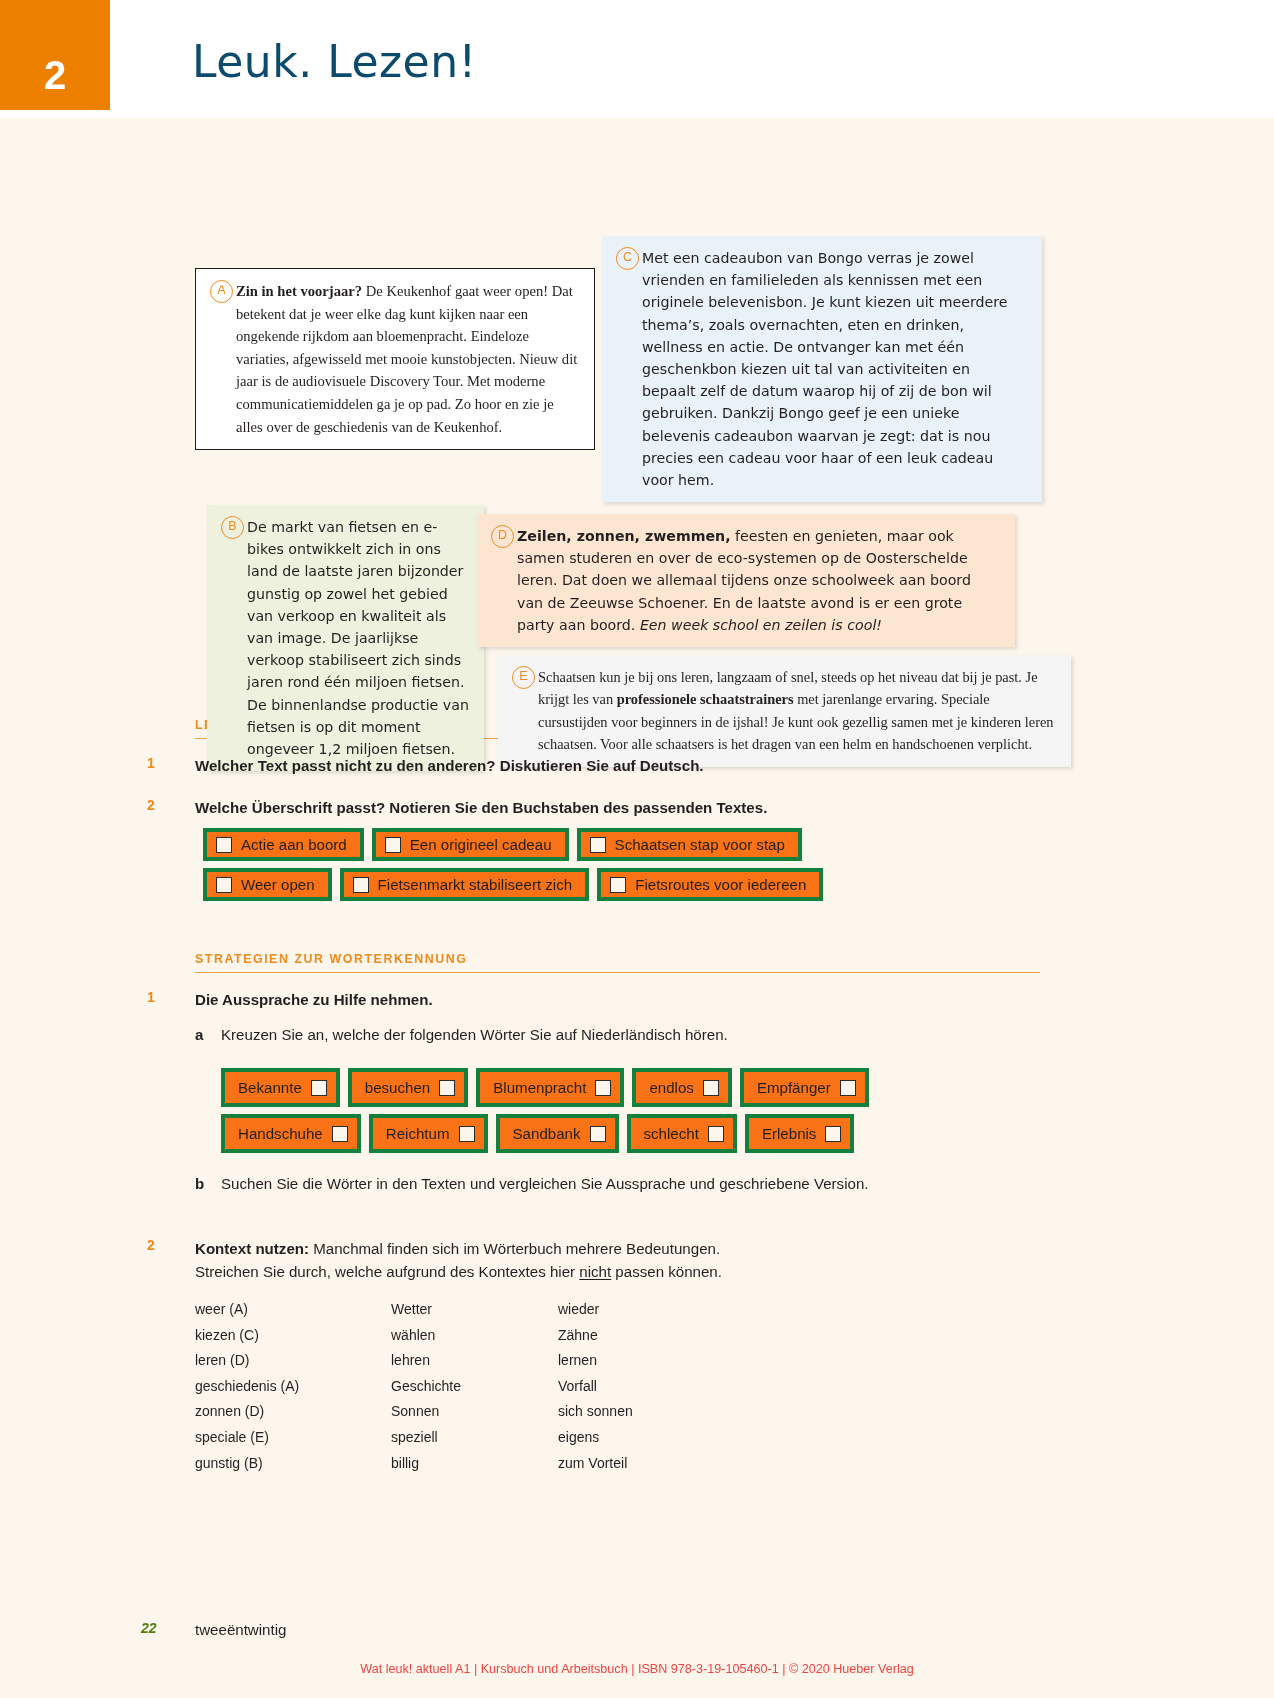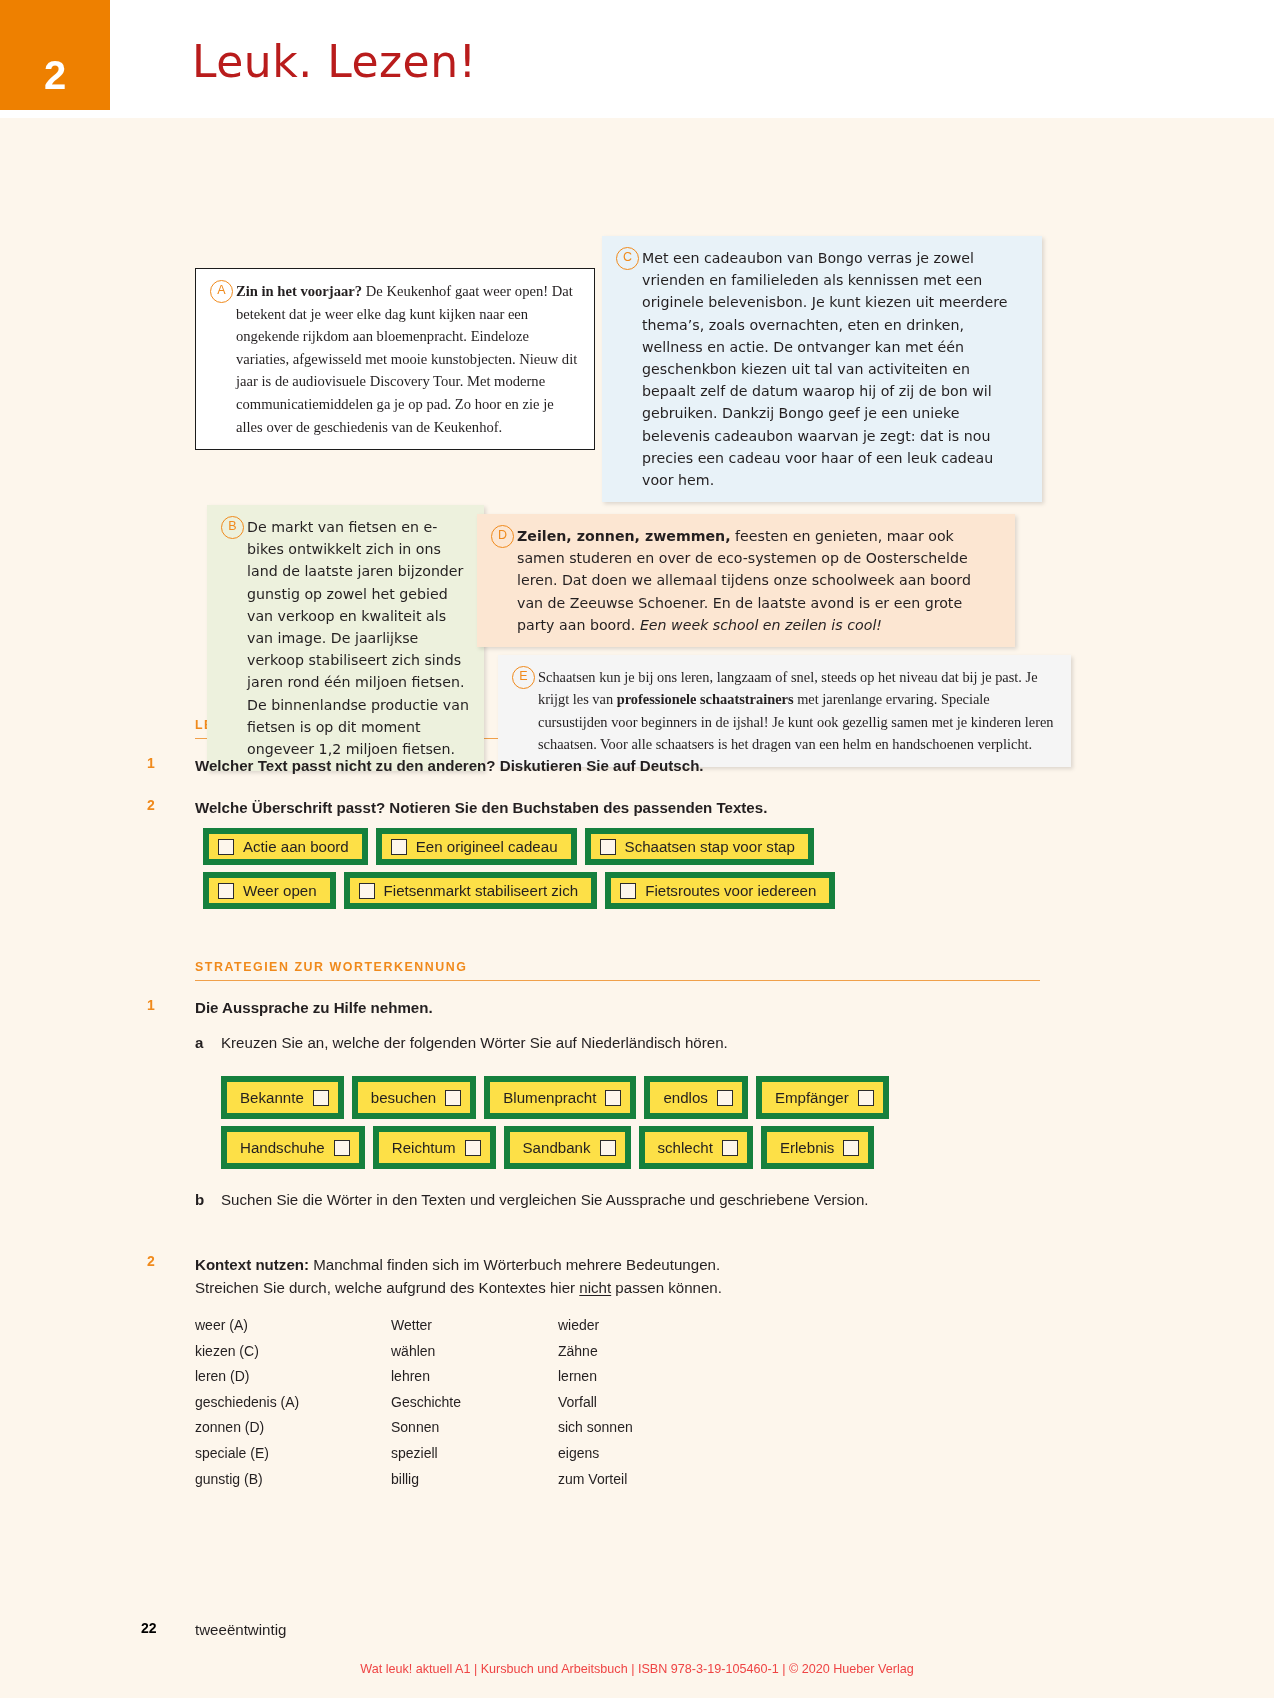--- a/index.html
+++ b/index.html
@@ -16,21 +16,21 @@
   .chapter-tab{
     position:absolute;left:0;top:0;width:110px;height:110px;
     background:#ee8000;color:#ffffff;
     font-size:40px;font-weight:700;
     display:flex;align-items:flex-end;justify-content:center;
     padding-bottom:12px;box-sizing:border-box;
     font-family:"Liberation Sans", sans-serif;
   }
   .page-title{
     position:absolute;left:192px;top:36px;
-    font-size:44px;color:#b91c1c;font-weight:400;
+    font-size:44px;color:#0c4a6e;font-weight:400;
     letter-spacing:.5px;
     font-family:"DejaVu Sans", sans-serif;
   }
   
   .collage{position:relative;height:600px;}
   .tbox{position:absolute;box-sizing:border-box;}
   .tbox .marker{
     position:absolute;left:14px;top:11px;
     width:21px;height:21px;border:1.6px solid #f08a1c;border-radius:50%;
     color:#f08a1c;font-size:12.5px;line-height:19px;text-align:center;
@@ -67,21 +67,21 @@
     color:#f08a1c;font-weight:700;font-size:14px;
   }
   .task-head{font-weight:700;font-size:15.1px;line-height:22px;}
   .task-sub{font-size:15.1px;line-height:23px;}
   .lbl{font-weight:700;}
 
   
   .chips{display:flex;flex-wrap:wrap;margin:9px 0 0 0;}
   .chip{
     display:flex;align-items:center;gap:9px;
-    border:6px solid #15803d;background:#fde047;
+    border:4px solid #15803d;background:#f97316;
     padding:4px 13px 4px 9px;margin:0 8px 5px 0;
     font-size:15.1px;white-space:nowrap;
   }
   .cbox{
     display:inline-block;width:14px;height:14px;
     border:1.35px solid #2b2b2b;background:#fdf6ec;flex:0 0 auto;
   }
   .chip-after{padding:4px 9px 4px 13px;}
 
   
@@ -94,21 +94,21 @@
   .wordtable .c1{width:196px;}
   .wordtable .c2{width:167px;}
   .wordtable .c3{width:260px;}
 
   u.plain{text-decoration:underline;text-underline-offset:2px;}
 
   
   .footer{position:absolute;left:0;bottom:0;width:100%;}
   .pagenum{
     position:absolute;left:141px;bottom:62px;
-    color:#000000;font-weight:700;font-size:14px;
+    color:#4d7c0f;font-weight:700;font-size:14px;font-style:italic;
   }
   .pagelabel{position:absolute;left:195px;bottom:60px;font-size:15.1px;}
   .imprint{
     position:absolute;width:100%;bottom:22px;text-align:center;
     font-size:12.6px;color:#ef4444;
   }
 </style>
 </head>
 <body>
 

